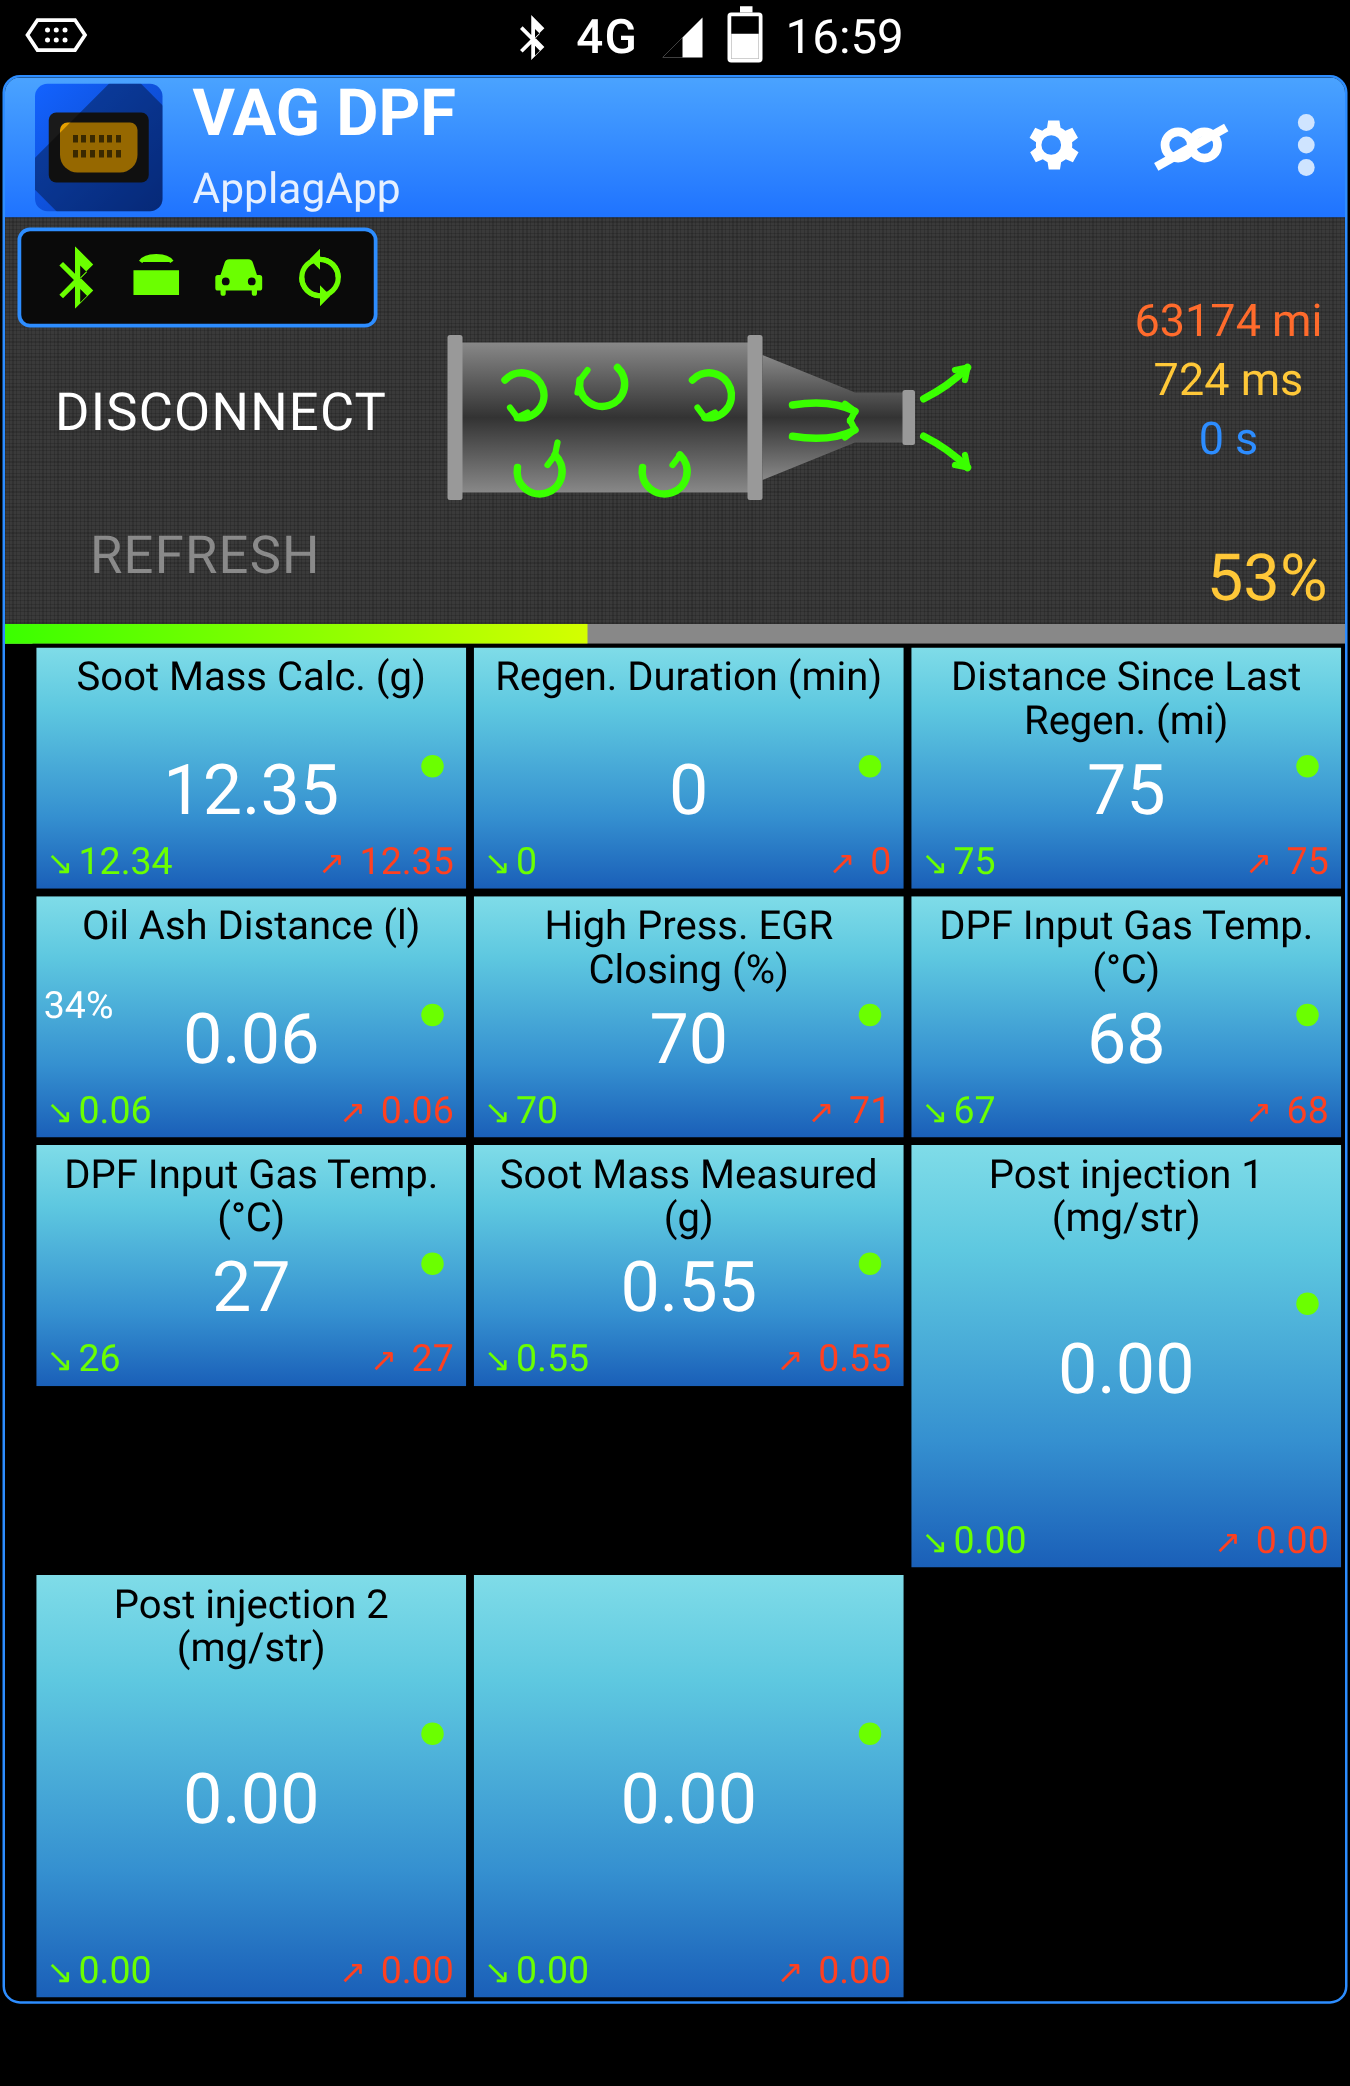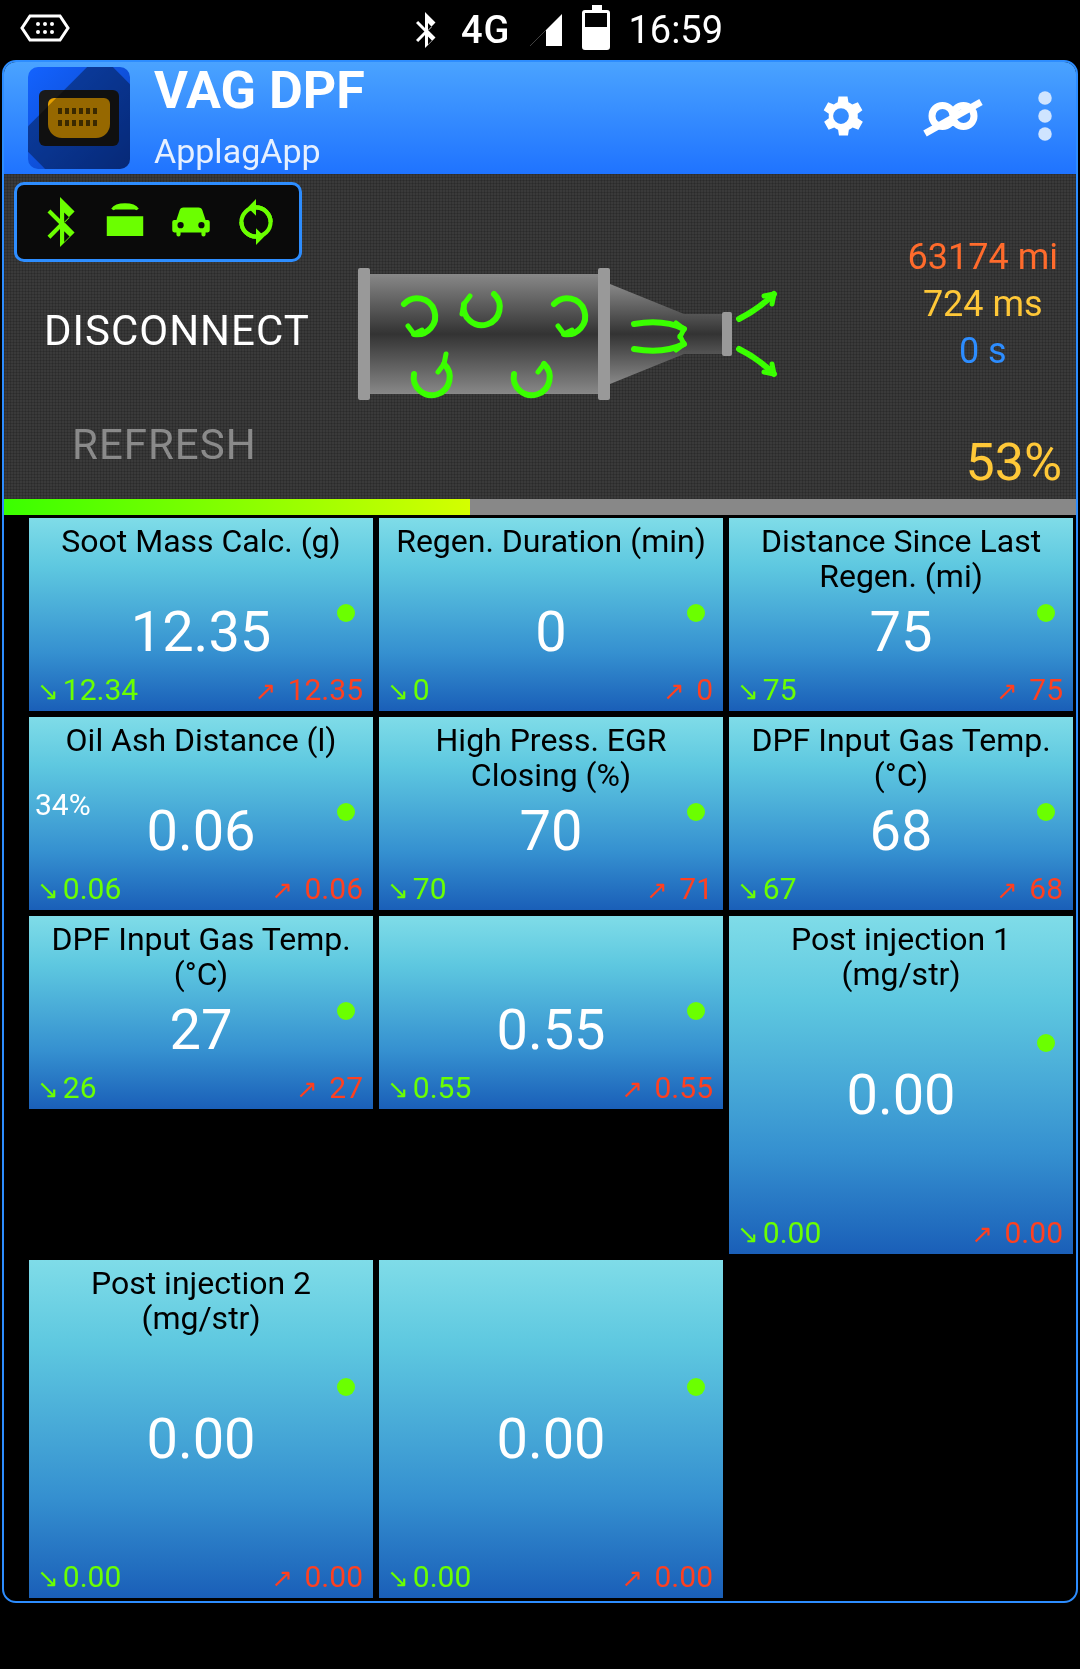--- a/index.html
+++ b/index.html
@@ -239,20 +239,21 @@
         <div class="tile-max"><span class="arr">↗</span> 68</div>
       </div>
       <div class="tile">
         <div class="tile-label">DPF Input Gas Temp. (°C)</div>
         <div class="dot"></div>
         <div class="tile-value">27</div>
         <div class="tile-min"><span class="arr">↘</span>26</div>
         <div class="tile-max"><span class="arr">↗</span> 27</div>
       </div>
       <div class="tile">
+        <div class="tile-label">Soot Mass Measured (g)</div>
         <div class="dot"></div>
         <div class="tile-value">0.55</div>
         <div class="tile-min"><span class="arr">↘</span>0.55</div>
         <div class="tile-max"><span class="arr">↗</span> 0.55</div>
       </div>
       <div class="tile last-row">
         <div class="tile-label">Post injection 1 (mg/str)</div>
         <div class="dot"></div>
         <div class="tile-value">0.00</div>
         <div class="tile-min"><span class="arr">↘</span>0.00</div>

